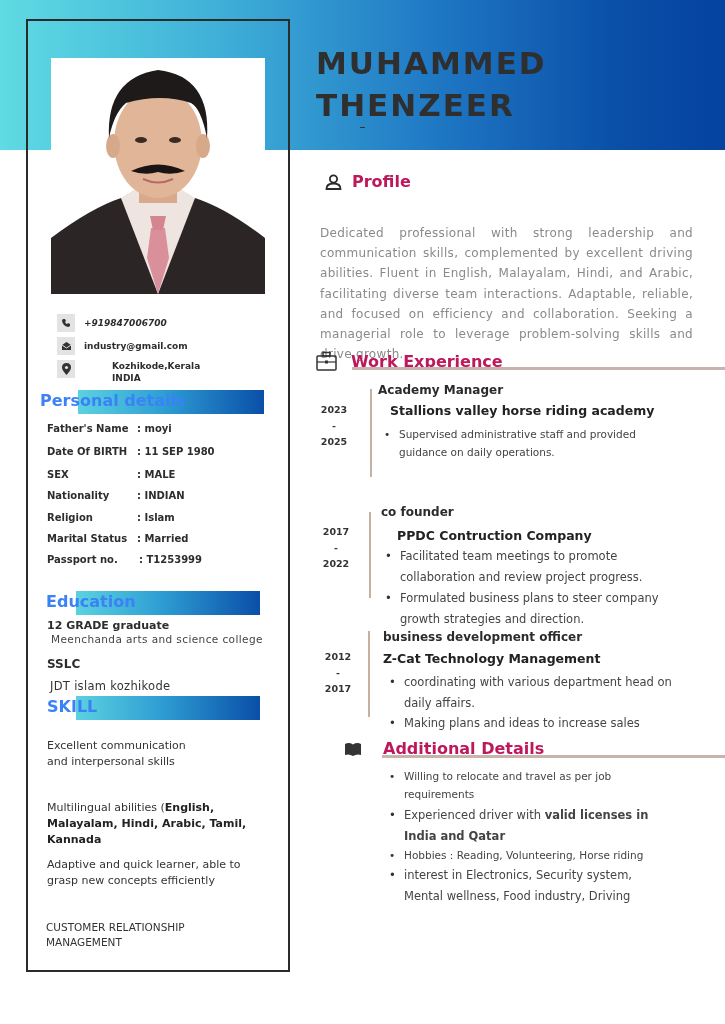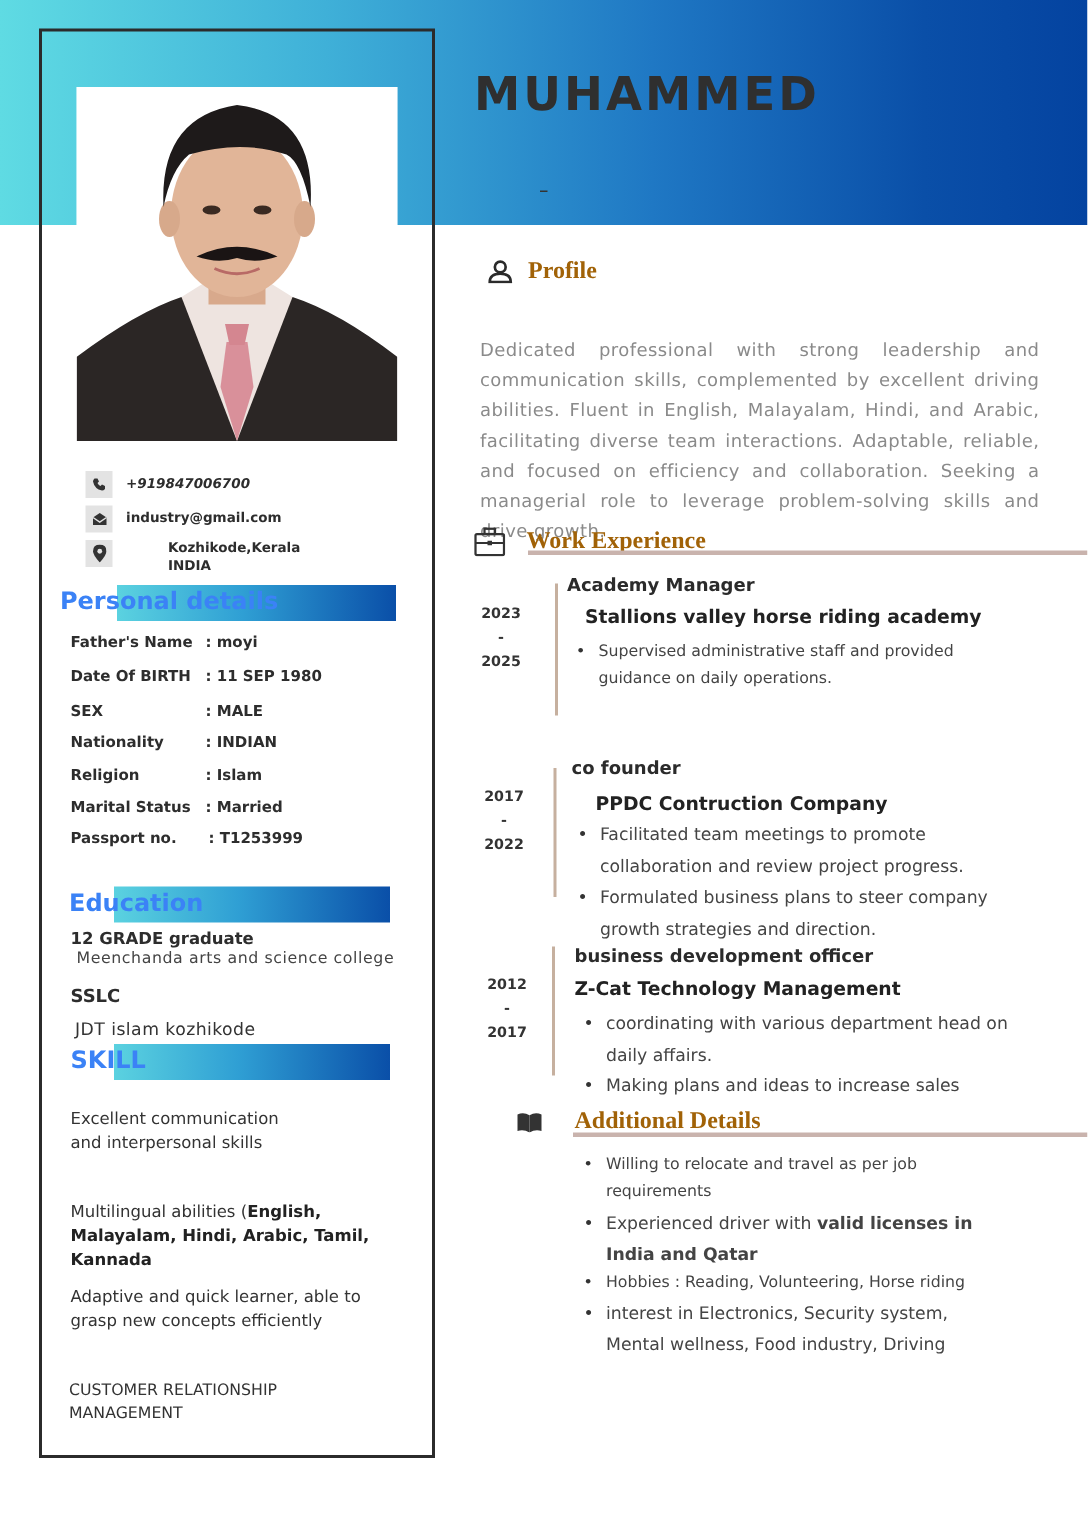--- a/index.html
+++ b/index.html
@@ -44,21 +44,21 @@
 
   .pd-row { position: absolute; left: 47px; font-size: 10px; font-weight: bold; color: #2d2d2d; display: flex; }
   .pd-label { width: 90px; }
 
   .edu-text { position: absolute; left: 47px; color: #2d2d2d; }
 
   .skill { position: absolute; left: 47px; width: 215px; font-size: 11px; line-height: 16px; color: #333; }
   .skill b { color: #222; }
 
   .right-h { position: absolute; display: flex; align-items: center; }
-  .right-h-title { font-size: 16px; font-weight: bold; color: #a16207; font-family: Liberation Serif, serif; }
+  .right-h-title { font-size: 16px; font-weight: bold; color: #be185d; }
   .underline {
     position: absolute; height: 3px; background: #c9b3ad;
   }
 
   .profile-text {
     position: absolute; left: 320px; top: 223px; width: 373px;
     font-size: 12px; line-height: 20.2px; color: #8a8a8a; text-align: justify; letter-spacing: 0.3px;
   }
 
   .year { position: absolute; font-size: 9.5px; font-weight: bold; color: #333; text-align: center; width: 34px; line-height: 16px; }
@@ -68,20 +68,21 @@
   .bullets { position: absolute; list-style: none; color: #444; }
   .bullets li { position: relative; padding-left: 18px; }
   .bullets li::before { content: "•"; position: absolute; left: 3px; top: 0; color: #333; }
 </style>
 </head>
 <body>
 
 <div class="header-band"></div>
 <div class="name-block">
   <div class="name-line">MUHAMMED</div>
+  <div class="name-line">THENZEER</div>
 </div>
 <div class="name-dash"></div>
 
 <div class="sidebar-frame"></div>
 
 <div class="photo">
   <svg width="214" height="236" viewBox="0 0 214 236">
     <rect width="214" height="236" fill="#ffffff"></rect>
 
     <path d="M0 180 Q40 150 70 140 L107 170 L144 140 Q175 150 214 180 L214 236 L0 236 Z" fill="#2b2625"></path>

